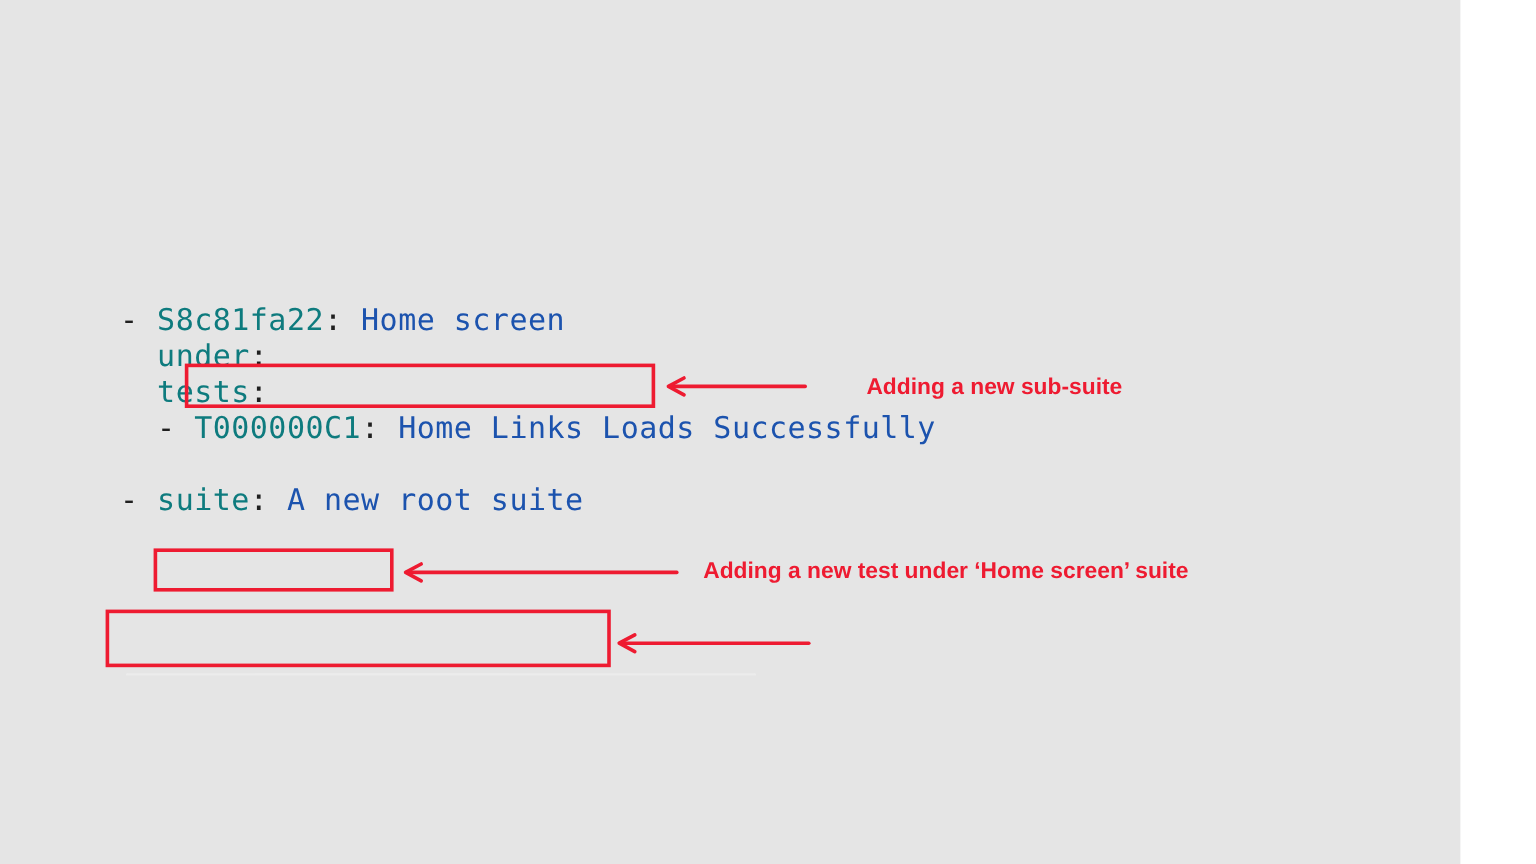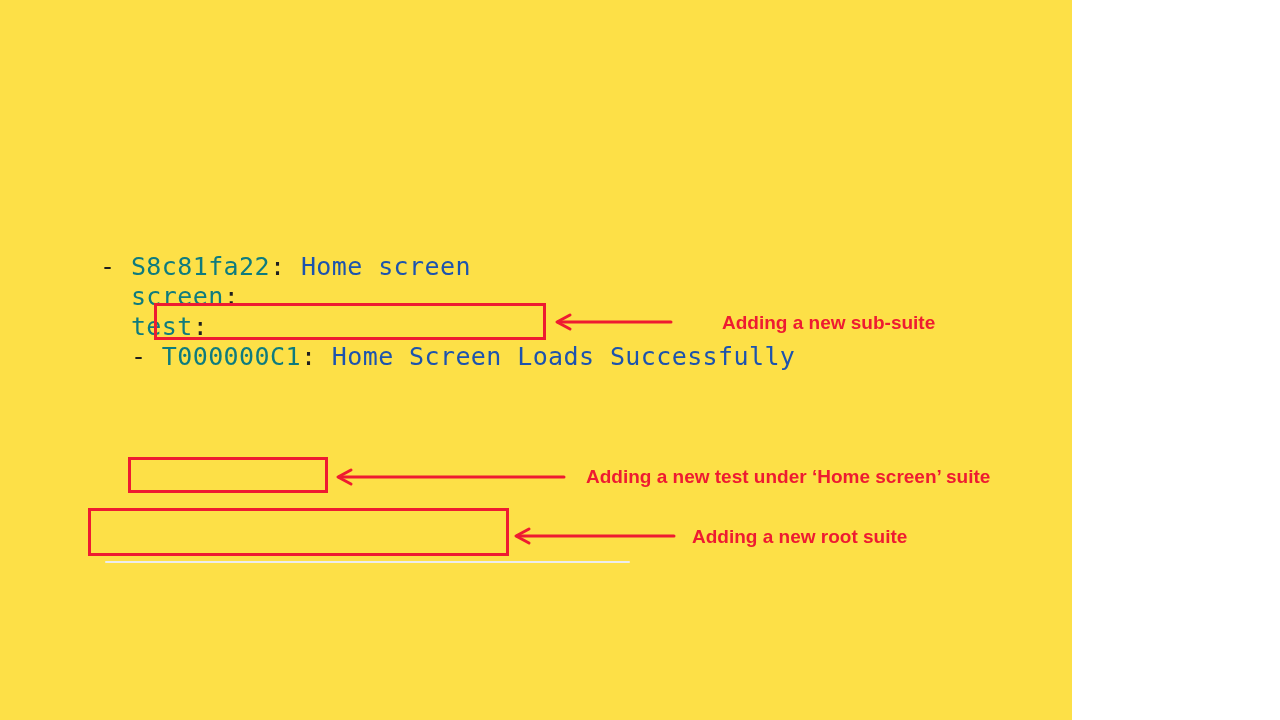--- a/index.html
+++ b/index.html
@@ -1,18 +1,18 @@
 <!DOCTYPE html>
 <html style="--key: #0e7b7e; --value: #1c53ae; --punct: #1f1f1f; --red: #ee1b31; --bg: #ffffff; --panel_edge: #ececec;"><head>
 <meta charset="utf-8">
 <style>
   html,body { margin:0; padding:0; background:#fff; }
   .canvas {
-    position:relative; width:1072px; height:720px; overflow:hidden;
-    background:#fde047;
+    position:relative; width:1217px; height:720px; overflow:hidden;
+    background:#e5e5e5;
     font-family:"DejaVu Sans Mono", monospace;
   }
   
   .code { position:absolute; left:100px; top:252px; font-size:25px; line-height:30px; letter-spacing:0.4px; }
   .code-line { white-space:pre; height:30px; }
   .tok-dash, .tok-colon { color:var(--punct,#1f1f1f); }
   .tok-key   { color:var(--key,#0e7b7e); }
   .tok-value { color:var(--value,#1c53ae); }
   
   .panel-edge { position:absolute; left:105px; top:561px; width:525px; height:2px;
@@ -43,24 +43,25 @@
 </style>
 </head>
 <body>
 
 <div class="canvas">
 
   <div class="panel-edge"></div>
 
   <div class="code">
     <div class="code-line"><span class="tok-dash">- </span><span class="tok-key">S8c81fa22</span><span class="tok-colon">: </span><span class="tok-value">Home screen</span></div>
-    <div class="code-line"><span class="tok-dash">  </span><span class="tok-key">screen</span><span class="tok-colon">:</span></div>
-    <div class="code-line"><span class="tok-dash">  </span><span class="tok-key">test</span><span class="tok-colon">:</span></div>
-    <div class="code-line"><span class="tok-dash">  </span><span class="tok-dash">- </span><span class="tok-key">T000000C1</span><span class="tok-colon">: </span><span class="tok-value">Home Screen Loads Successfully</span></div>
+    <div class="code-line"><span class="tok-dash">  </span><span class="tok-key">under</span><span class="tok-colon">:</span></div>
+    <div class="code-line"><span class="tok-dash">  </span><span class="tok-key">tests</span><span class="tok-colon">:</span></div>
+    <div class="code-line"><span class="tok-dash">  </span><span class="tok-dash">- </span><span class="tok-key">T000000C1</span><span class="tok-colon">: </span><span class="tok-value">Home Links Loads Successfully</span></div>
     <div class="code-line"></div>
+    <div class="code-line"><span class="tok-dash">- </span><span class="tok-key">suite</span><span class="tok-colon">: </span><span class="tok-value">A new root suite</span></div>
   </div>
 
   <div class="hl-box" id="box-sub-suite"></div>
   <div class="hl-box" id="box-new-test"></div>
   <div class="hl-box" id="box-root-suite"></div>
 
   <div class="arrow" id="arrow-sub-suite">
     <svg width="120" height="20" viewBox="0 0 120 20">
       <line x1="118" y1="10" x2="5" y2="10"></line>
       <polyline points="17,3 4,10 17,17"></polyline>
@@ -74,15 +75,14 @@
   </div>
   <div class="arrow" id="arrow-root-suite">
     <svg width="164" height="20" viewBox="0 0 164 20">
       <line x1="162" y1="10" x2="5" y2="10"></line>
       <polyline points="17,3 4,10 17,17"></polyline>
     </svg>
   </div>
 
   <div class="callout" id="callout-sub-suite">Adding a new sub-suite</div>
   <div class="callout" id="callout-new-test">Adding a new test under ‘Home screen’ suite</div>
-  <div class="callout" id="callout-root-suite">Adding a new root suite</div>
 
 </div>
 
 </body></html>

